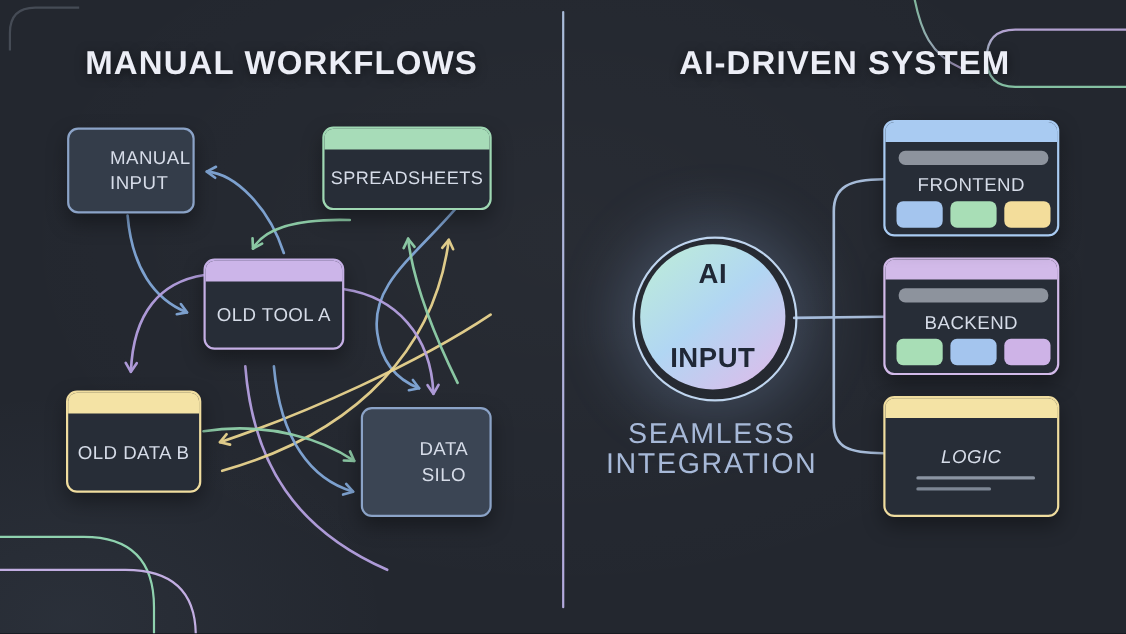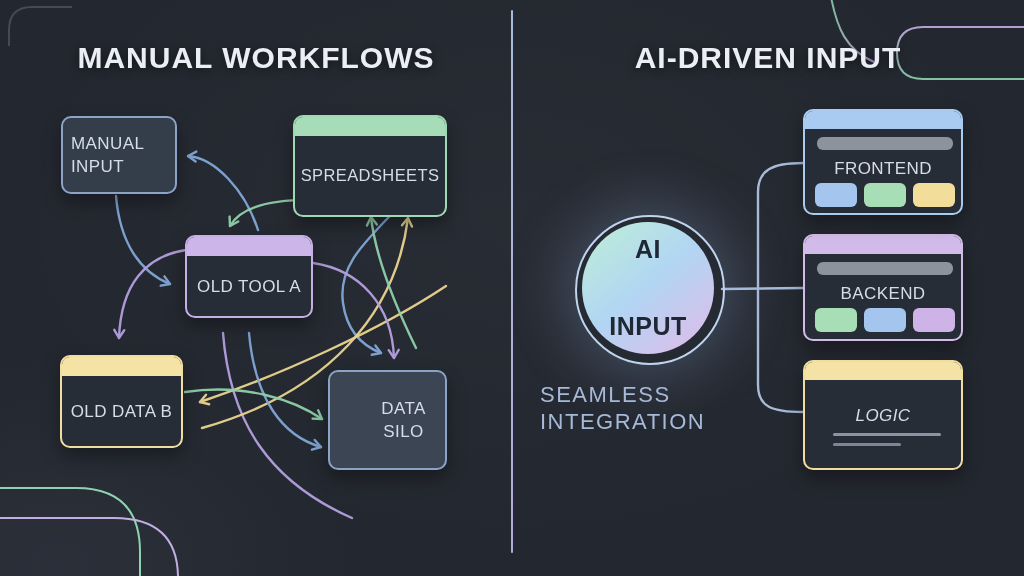--- a/index.html
+++ b/index.html
@@ -35,43 +35,43 @@
   .node{
     position:absolute;box-sizing:border-box;border-radius:10px;
     background:var(--body_dark);box-shadow:0 8px 18px rgba(0,0,0,.35);
     display:flex;flex-direction:column;color:var(--box_text);
   }
   .node .hdr{height:19px;border-radius:8px 8px 0 0;flex:0 0 auto;}
   .node .lbl{flex:1;display:flex;align-items:center;justify-content:center;
     font-size:17px;letter-spacing:.4px;text-align:center;line-height:23px;}
   .manual-input{left:61px;top:116px;width:116px;height:78px;
     background:var(--body_slate);border:2.5px solid var(--border_slate);}
-  .manual-input .lbl{justify-content:flex-start;text-align:left;padding-left:8px;}
-  .spreadsheets{left:293px;top:115px;width:154px;height:102px;border:2px solid var(--border_green);justify-content:space-between;}
+  .manual-input .lbl{justify-content:flex-start;text-align:left;padding-left:8px;margin-left:29px;}
+  .spreadsheets{left:293px;top:115px;width:154px;height:76px;border:2px solid var(--border_green);justify-content:space-between;}
   .spreadsheets .hdr{background:var(--header_green);}
   .spreadsheets .lbl{font-size:16.5px;}
   .old-tool-a{left:185px;top:235px;width:128px;height:83px;border:2px solid var(--border_purple);}
   .old-tool-a .hdr{background:var(--header_purple);}
   .old-tool-b{left:60px;top:355px;width:123px;height:93px;border:2px solid var(--border_yellow);}
   .old-tool-b .hdr{background:var(--header_yellow);}
   .data-silo{left:328px;top:370px;width:119px;height:100px;
     background:var(--body_silo);border:2px solid var(--border_slate);padding-left:32px;}
   .ring{
     position:absolute;left:575px;top:215px;width:146px;height:146px;border-radius:50%;
     border:2px solid var(--ring);box-shadow:0 0 55px 14px rgba(160,190,240,.22);
   }
   .core{
     position:absolute;left:582px;top:222px;width:132px;height:132px;border-radius:50%;
     background:linear-gradient(140deg,var(--core_grad_1) 5%,var(--core_grad_2) 48%,var(--core_grad_3) 95%);
     display:flex;flex-direction:column;align-items:center;justify-content:center;
     color:var(--core_text);font-weight:700;font-size:25px;line-height:29px;letter-spacing:.5px;gap:48px;
   }
   .caption{
-    position:absolute;left:540px;top:381px;width:214px;
-    font-size:22px;line-height:27px;letter-spacing:1.5px;color:var(--caption);
+    position:absolute;left:540px;top:381px;width:214px;text-align:center;
+    font-size:26px;line-height:27px;letter-spacing:1.5px;color:var(--caption);
   }
   .card{
     position:absolute;left:803px;width:160px;box-sizing:border-box;border-radius:10px;
     background:var(--body_dark);box-shadow:0 8px 18px rgba(0,0,0,.35);
   }
   .card .hdr{height:18px;border-radius:8px 8px 0 0;}
   .card .graybar{position:absolute;left:12px;top:26px;width:136px;height:13px;border-radius:6px;background:var(--gray_bar);}
   .card .lbl{position:absolute;left:0;top:48px;width:100%;text-align:center;font-size:17px;letter-spacing:.4px;}
   .card .chips{position:absolute;left:10px;top:72px;display:flex;gap:7px;}
   .chip{width:42px;height:24px;border-radius:6px;}
@@ -139,21 +139,21 @@
       <path class="edge stroke-purple" d="M 186,250 C 146,256 121,284 119,338" marker-end="url(#ah-purple)"></path>
     </g>
 
     <g>
       <path class="conn" d="M 722,289 L 803,288"></path>
       <path class="conn" d="M 803,163 C 772,163 758,170 758,192 L 758,385 C 758,407 772,412 803,412"></path>
     </g>
   </svg>
 
   <div class="title left">MANUAL WORKFLOWS</div>
-  <div class="title right">AI-DRIVEN INPUT</div>
+  <div class="title right">AI-DRIVEN SYSTEM</div>
   <div class="divider"></div>
 
   <div class="node manual-input">
     <div class="lbl">MANUAL INPUT</div>
   </div>
 
   <div class="node spreadsheets">
     <div class="hdr"></div>
     <div class="lbl">SPREADSHEETS</div>
   </div>

